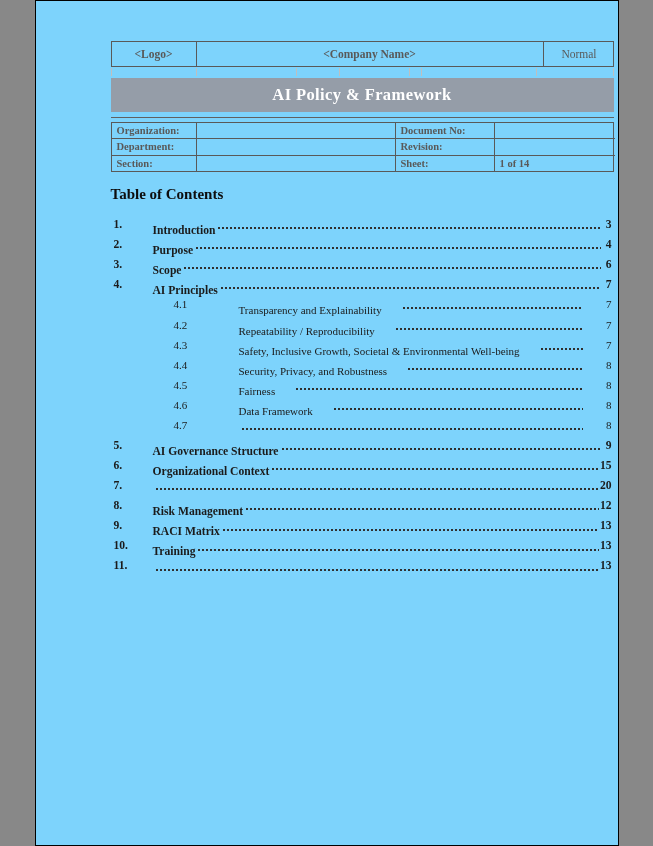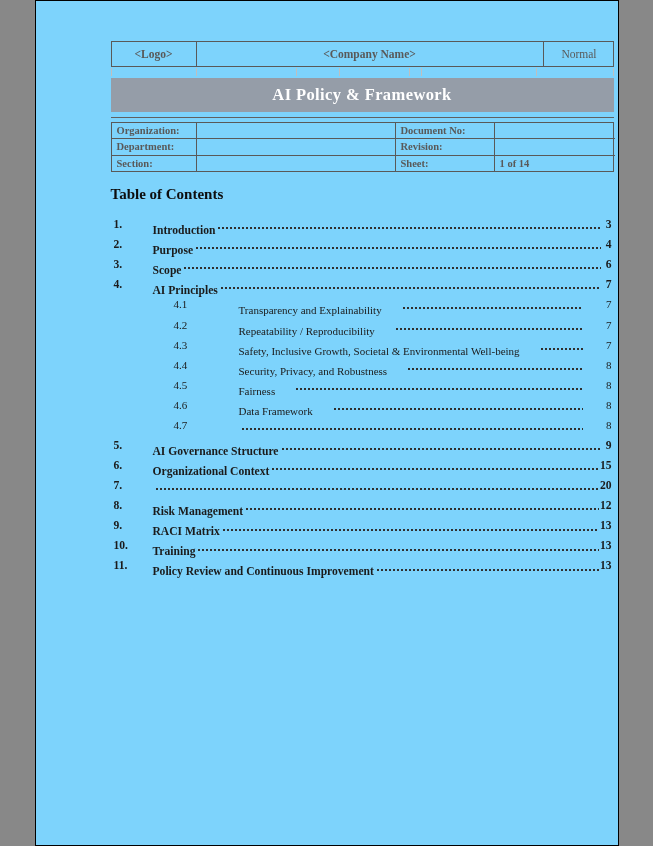--- a/index.html
+++ b/index.html
@@ -215,19 +215,18 @@
         <span class="toc-page">13</span>
       </div>
       <div class="toc-row level1">
         <span class="toc-num">10.</span>
         <span class="toc-title">Training</span>
         <span class="toc-leader"></span>
         <span class="toc-page">13</span>
       </div>
       <div class="toc-row level1">
         <span class="toc-num">11.</span>
-        <span class="toc-title">Policy Review and Continuous Improvement</span>
         <span class="toc-leader"></span>
         <span class="toc-page">13</span>
       </div>
     </div>
 
 </div>
 
 </body></html>

